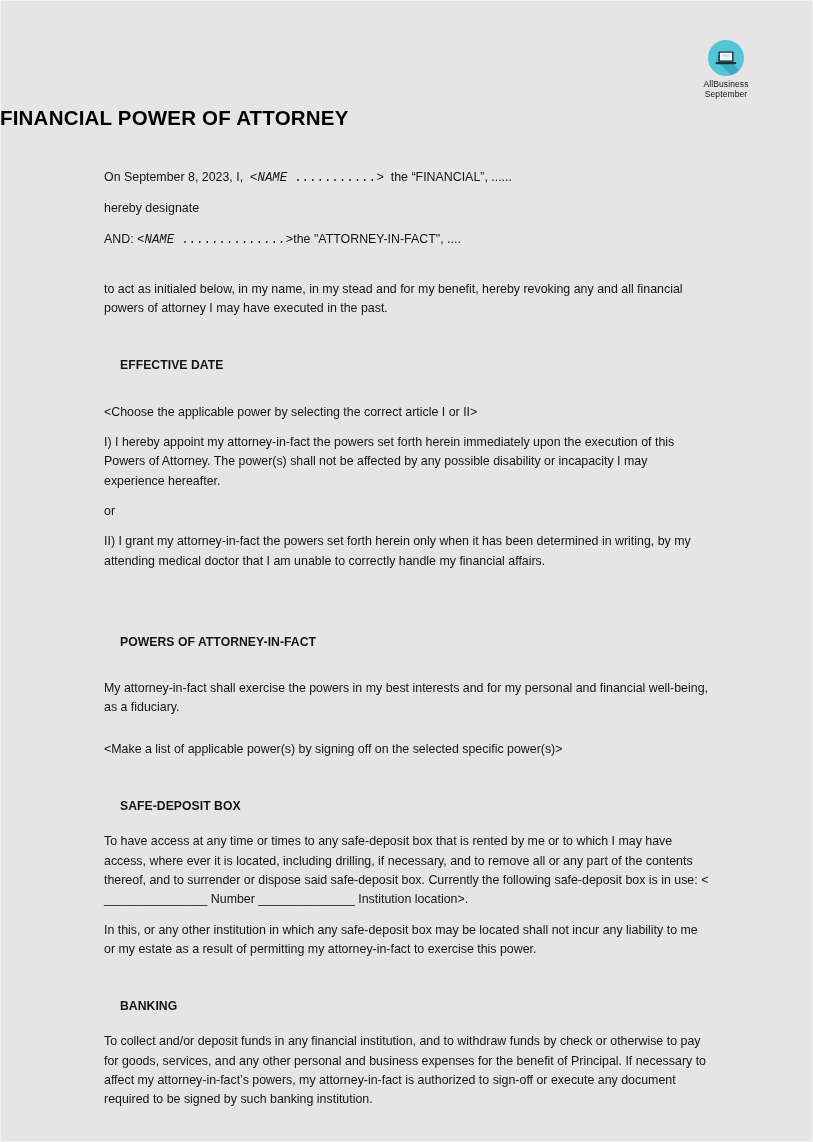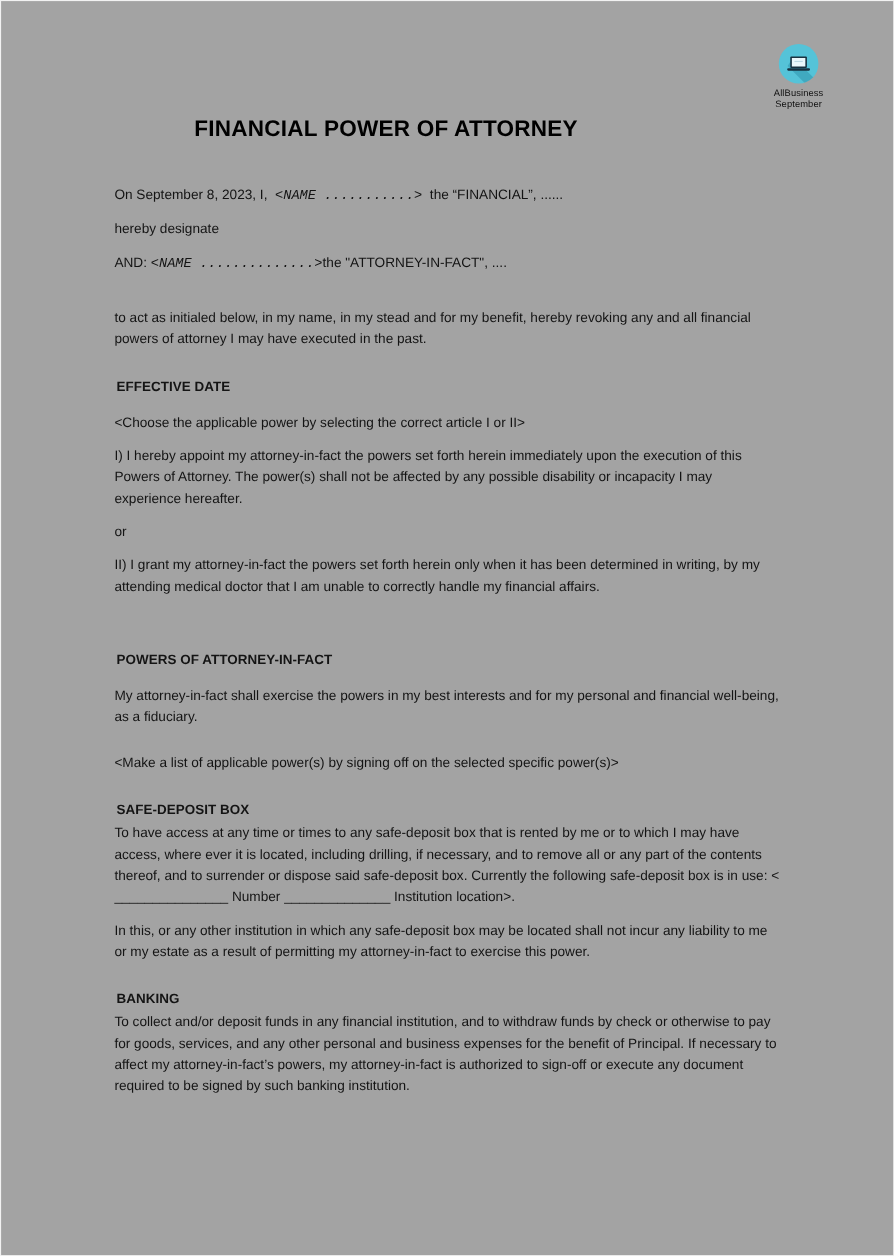--- a/index.html
+++ b/index.html
@@ -8,21 +8,21 @@
     background: #ffffff;
   }
   body {
     font-family: "Liberation Sans", sans-serif;
     color: #000000;
   }
   .page {
     position: relative;
     width: 813px;
     height: 1142px;
-    background: #a3a3a3;
+    background: #e5e5e5;
     box-sizing: border-box;
     overflow: hidden;
   }
   .page-border {
     position: absolute;
     left: 0; top: 0;
     width: 813px;
     height: 1142px;
     border: 1px solid #f2f2f2;
     box-sizing: border-box;
@@ -65,21 +65,20 @@
     color: #111111;
     letter-spacing: 0.1px;
   }
 
   
   .doc-title {
     position: absolute;
     left: 0;
     top: 106px;
     width: 702px;
-    text-align: center;
     font-size: 20.5px;
     font-weight: bold;
     letter-spacing: 0.2px;
     color: #000000;
   }
 
   
   .body-area {
     position: absolute;
     left: 104px;
@@ -89,21 +88,21 @@
     line-height: 19.3px;
     color: #141414;
   }
   .gap-xl { height: 30px; }
   .gap-lg { height: 22px; }
   .gap-md { height: 11px; }
   .gap-section { height: 46px; }
 
   .para { margin: 0; }
   .head {
-    margin: 2px;
+    margin: 16px;
     font-weight: bold;
     font-size: 12.2px;
     letter-spacing: 0.05px;
   }
   .it { font-style: italic; font-family: Liberation Mono, monospace; }
   .bd { font-weight: normal; }
 </style>
 </head>
 <body>
 

